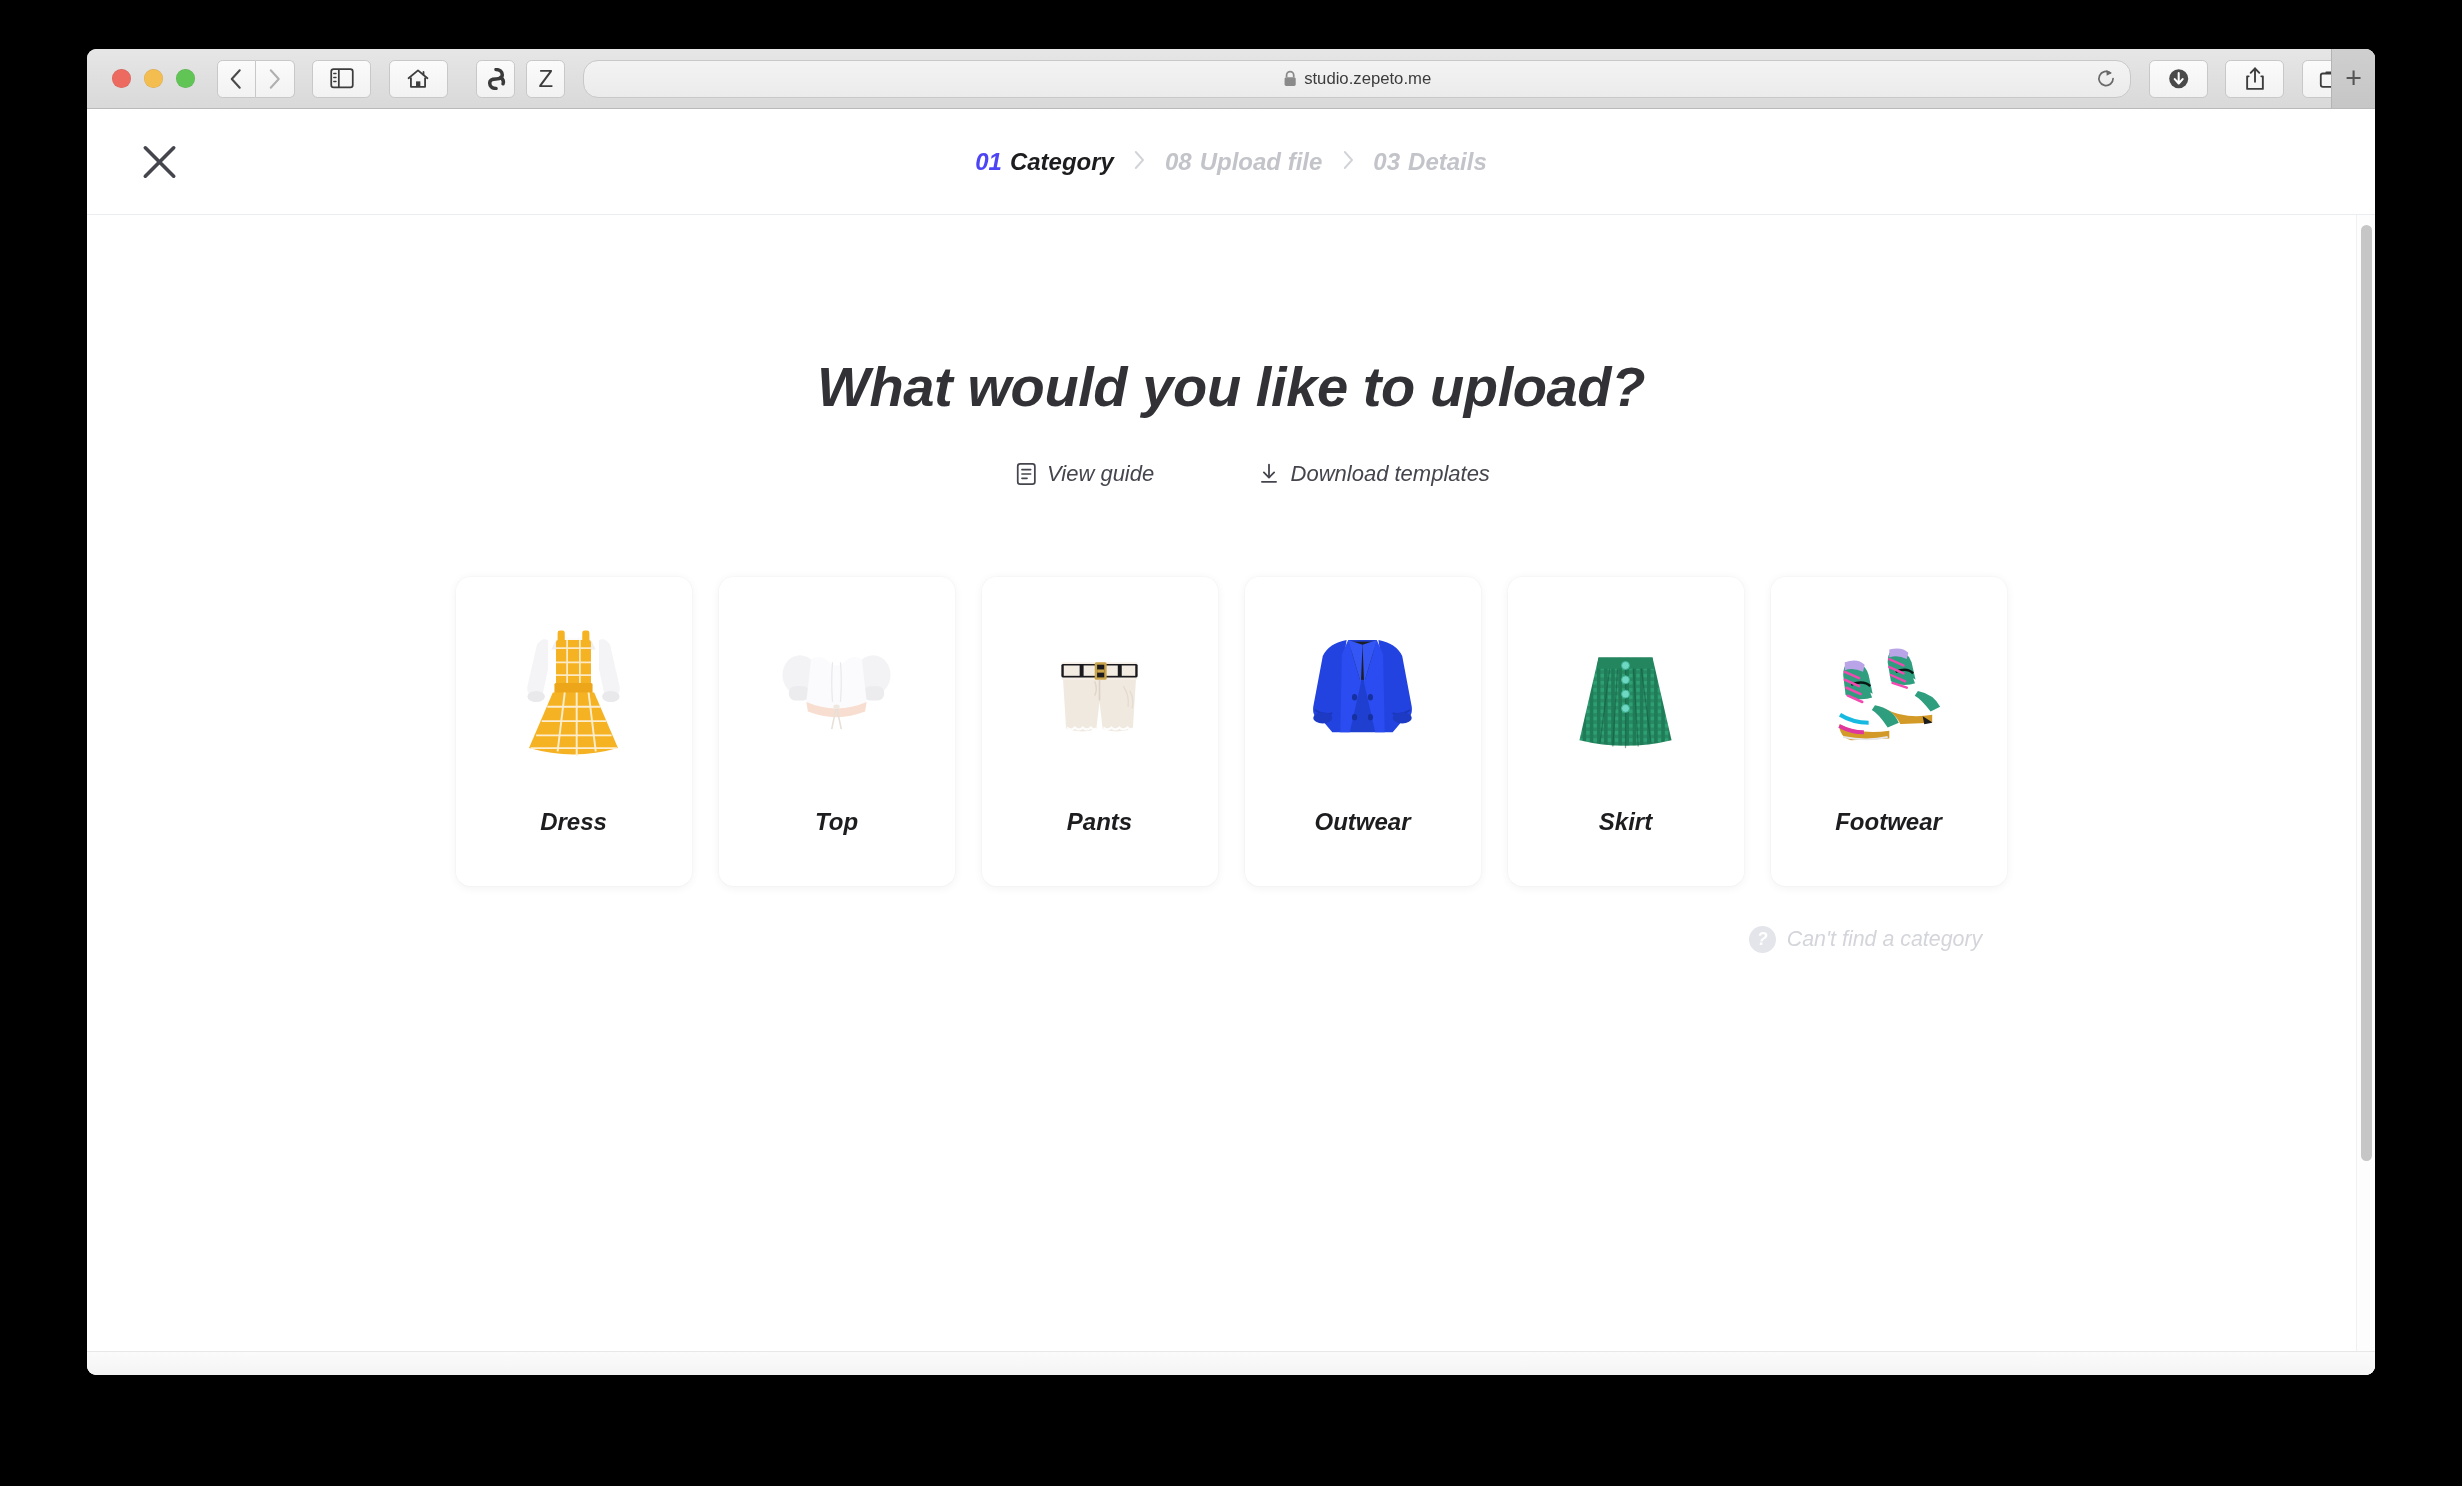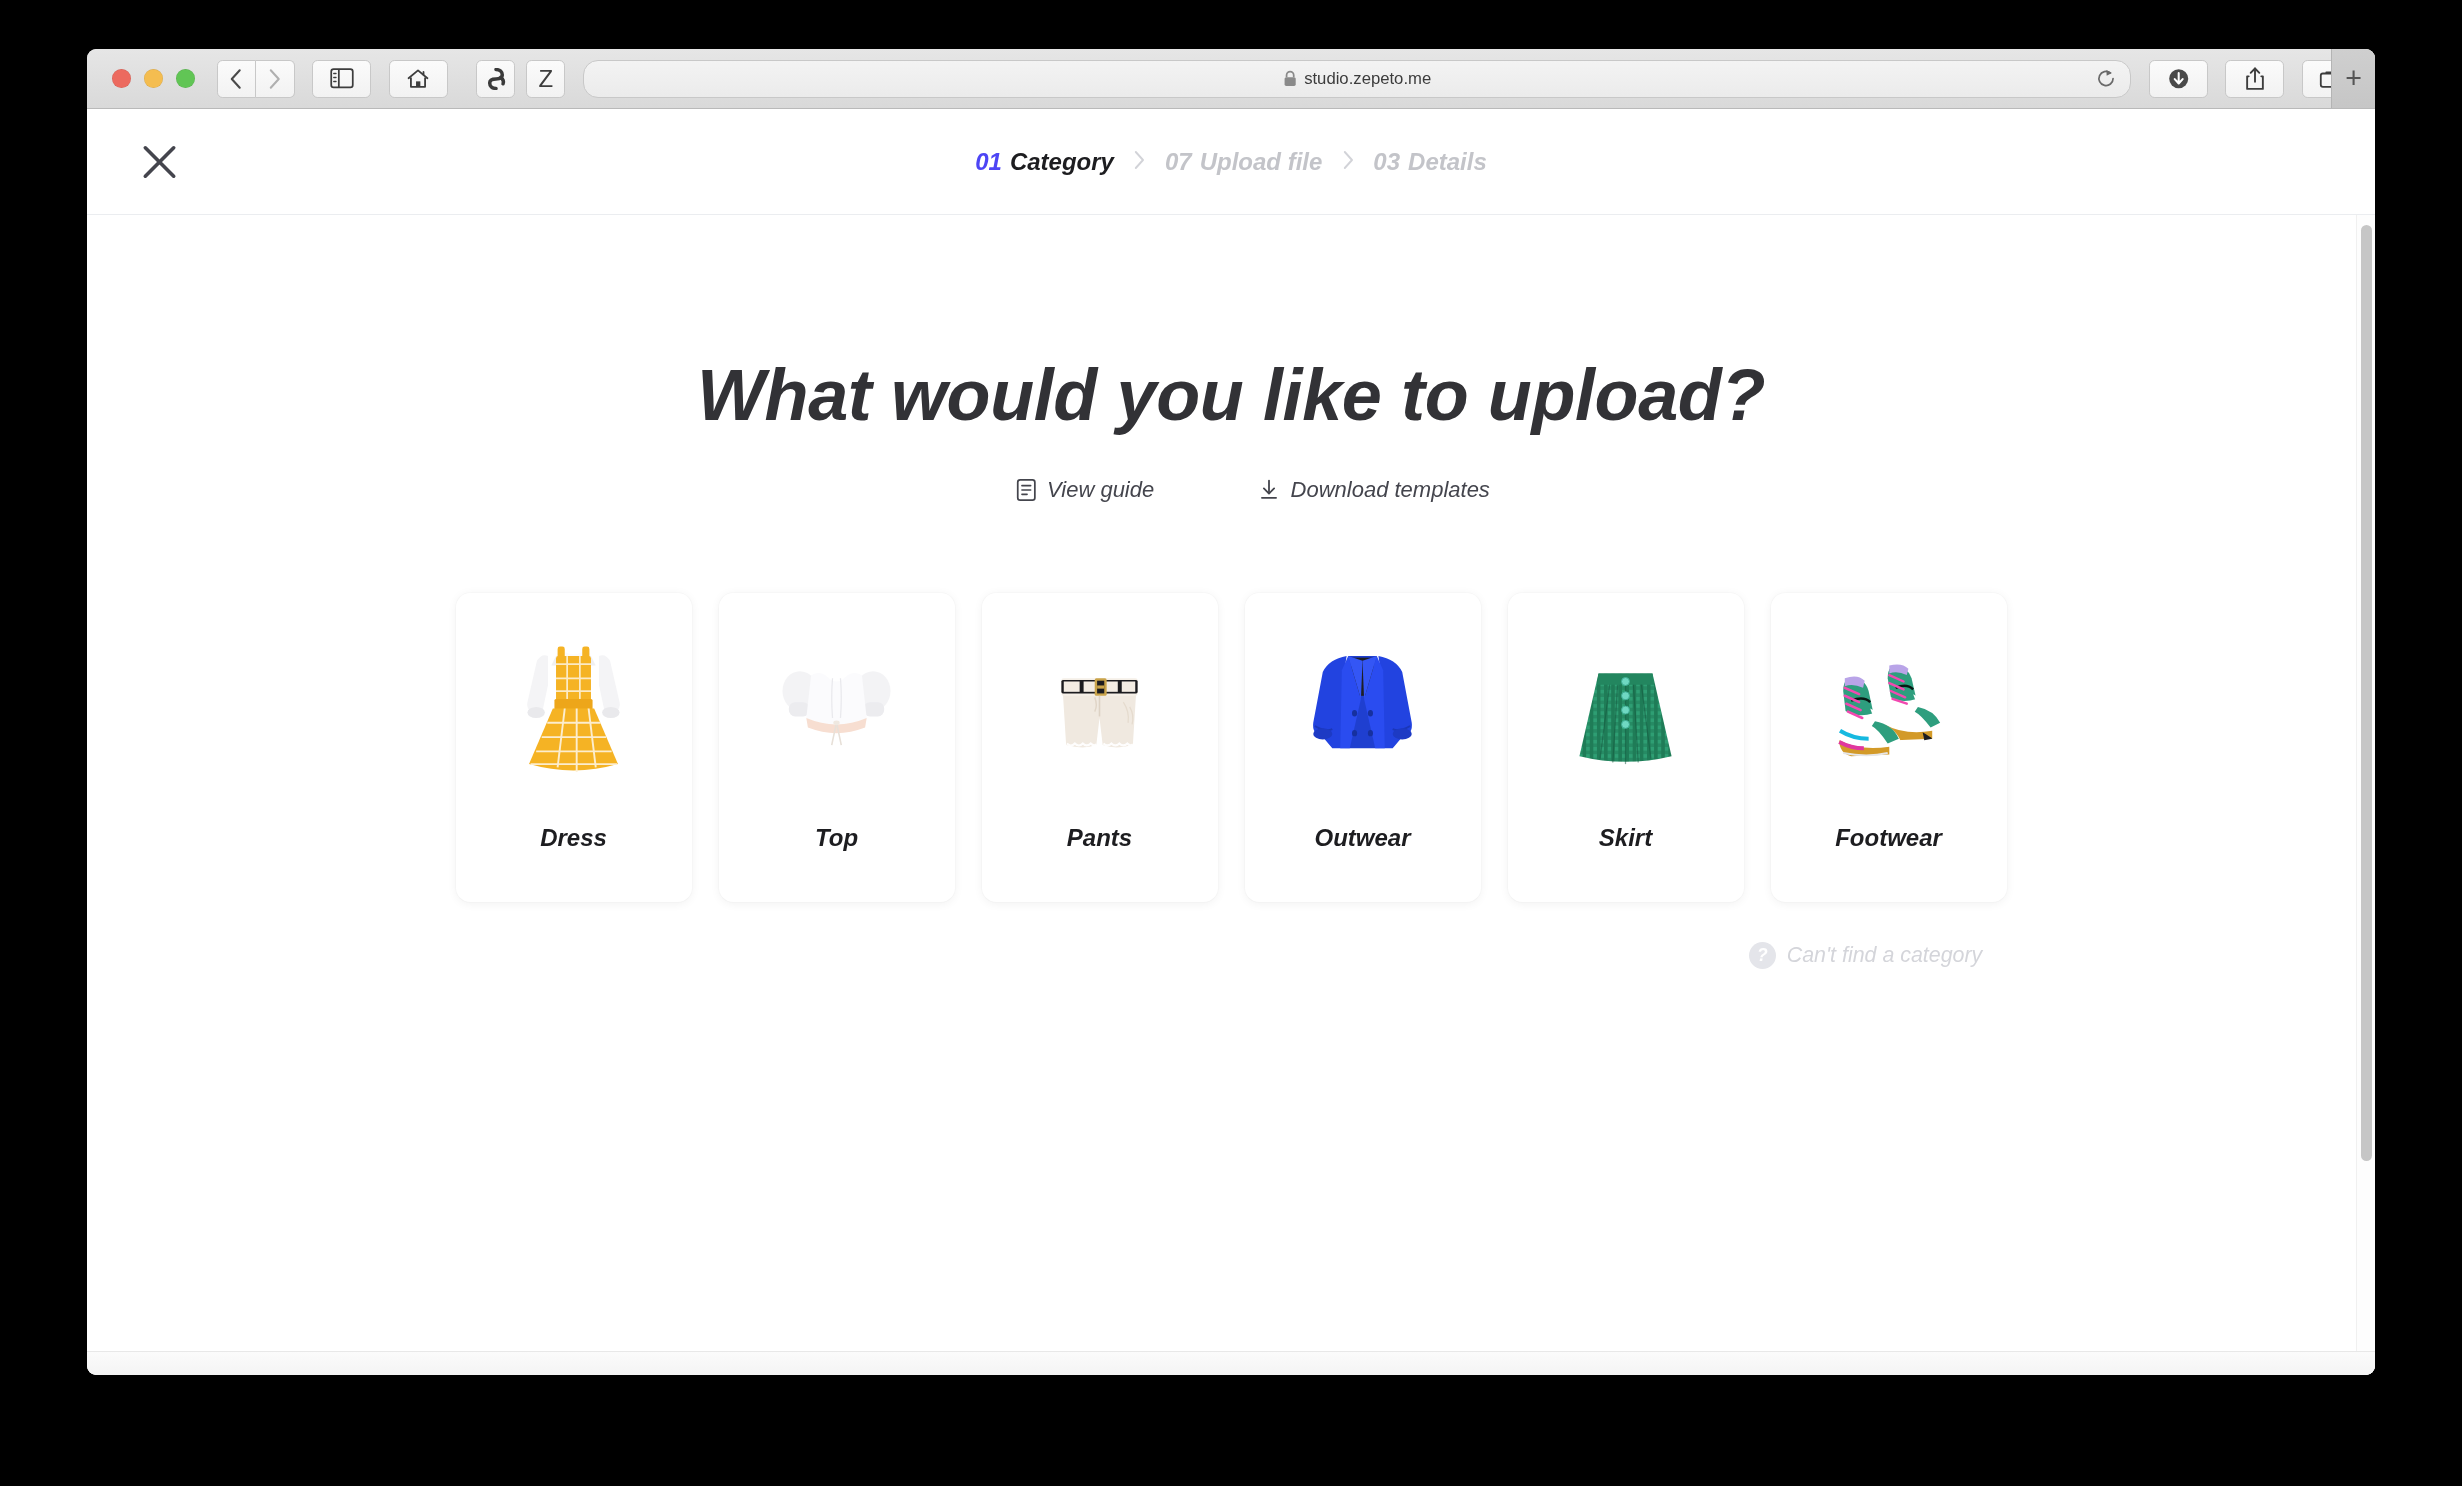--- a/index.html
+++ b/index.html
@@ -140,21 +140,21 @@
   }
 
   #content-scroll {
     position: absolute;
     inset: 0;
     padding-top: 144px;
     text-align: center;
   }
 
   #main-title {
-    font-size: 72px;
+    font-size: 56px;
     font-weight: 700;
     color: #323236;
     letter-spacing: -0.4px;
     line-height: 1;
   }
 
   #action-links {
     margin-top: 46px;
     display: flex;
     justify-content: center;
@@ -358,21 +358,21 @@
         <div class="crumb active">
           <span class="num">01</span>
           <span class="lbl">Category</span>
         </div>
         <span class="crumb-sep">
           <svg width="16" height="24" viewBox="0 0 20 30" fill="none">
             <path d="M6 5 L15 15 L6 25" stroke="#d2d3d8" stroke-width="2.4" stroke-linecap="round" stroke-linejoin="round"></path>
           </svg>
         </span>
         <div class="crumb">
-          <span class="num">07</span>
+          <span class="num">08</span>
           <span class="lbl">Upload file</span>
         </div>
         <span class="crumb-sep">
           <svg width="16" height="24" viewBox="0 0 20 30" fill="none">
             <path d="M6 5 L15 15 L6 25" stroke="#d2d3d8" stroke-width="2.4" stroke-linecap="round" stroke-linejoin="round"></path>
           </svg>
         </span>
         <div class="crumb">
           <span class="num">03</span>
           <span class="lbl">Details</span>

